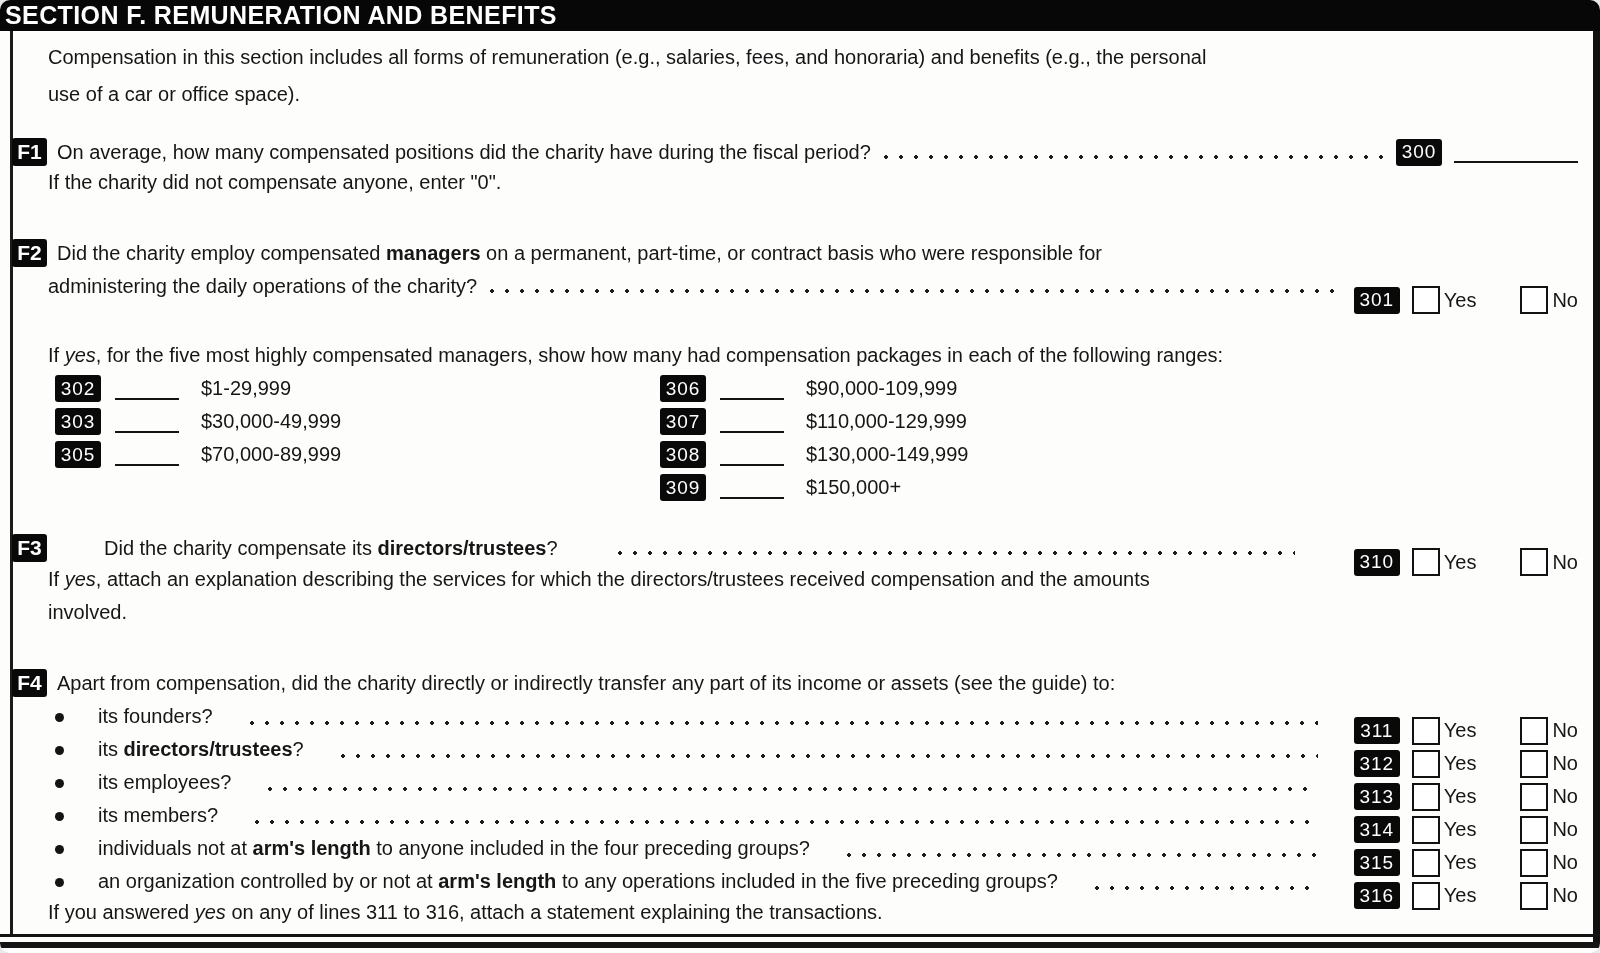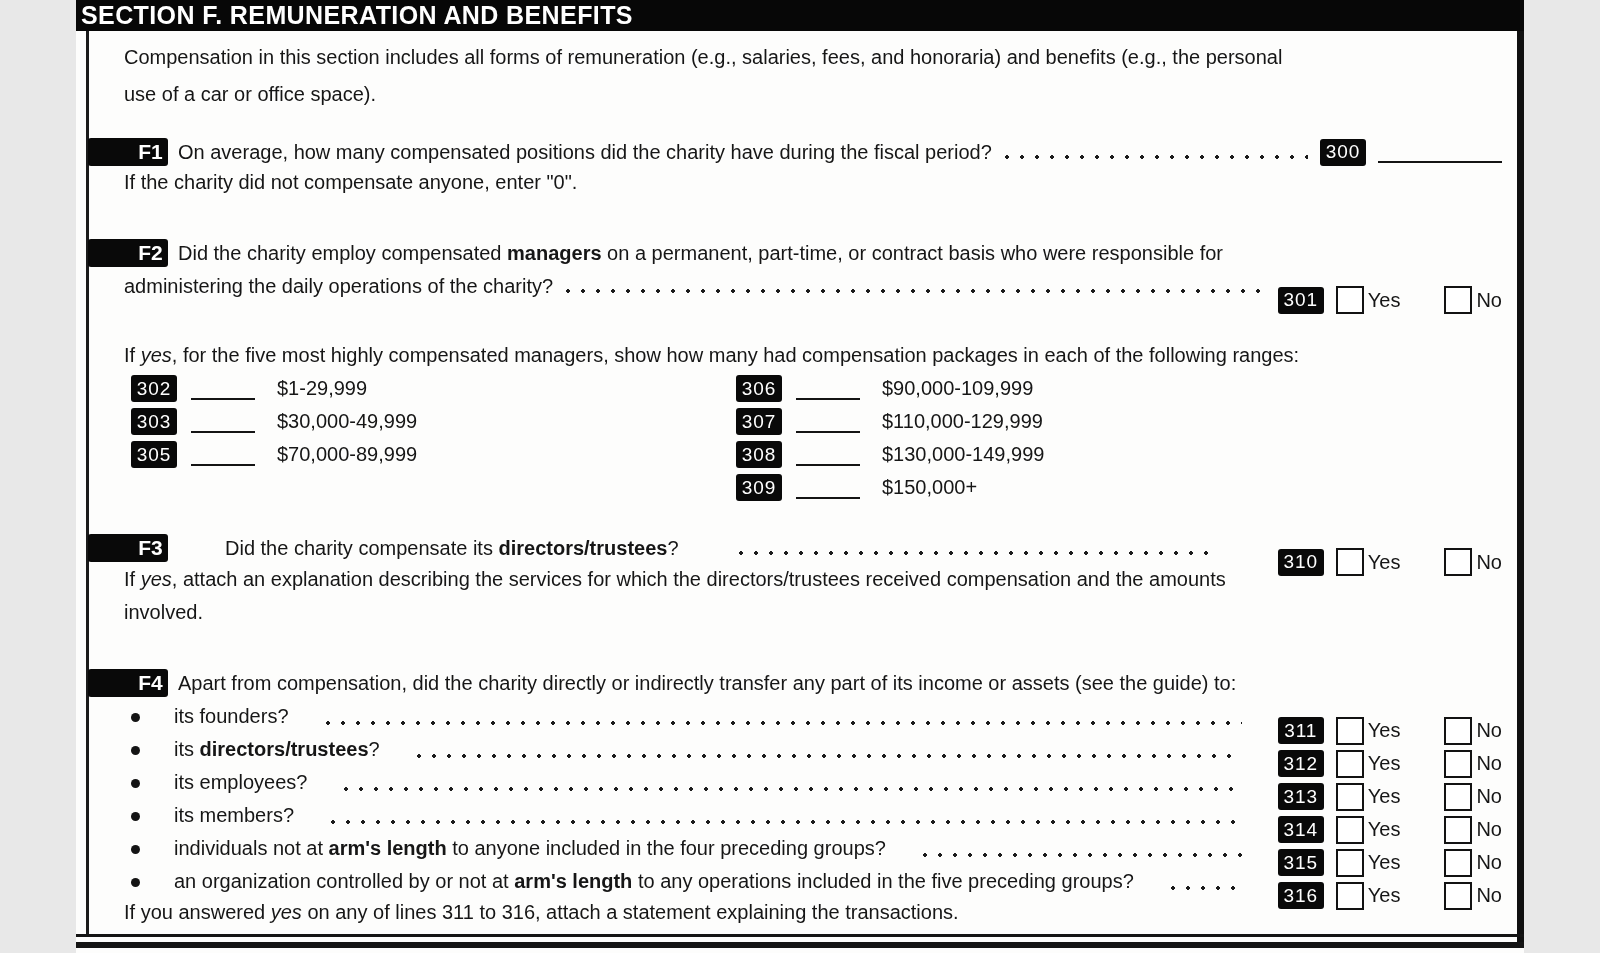--- a/index.html
+++ b/index.html
@@ -1,39 +1,40 @@
 <!DOCTYPE html>
 <html><head>
 <meta charset="utf-8">
 <style>
   html,body { margin:0; padding:0; background:#e8e8e8; }
   .page {
-    position:relative; width:1448px; height:953px; margin:0 auto;
+    position:relative; width:1600px; height:953px; margin:0 auto;
     background:#fdfdfc; color:#161616;
     font-family:"Liberation Sans", sans-serif; font-size:20px;
     overflow:hidden;
+    border-radius:10px;
   }
   .header-bar {
     position:absolute; top:0; left:0; width:100%; height:31px;
     background:#070707; color:#ffffff; display:flex; align-items:center;
     font-weight:bold; font-size:25px; letter-spacing:0.4px;
     padding-left:5px; box-sizing:border-box;
   }
   .vline-left  { position:absolute; left:10px;  top:31px; height:903px; width:3px; background:#1b1b1b; }
   .vline-right { position:absolute; right:0;    top:31px; height:912px; width:7px; background:#101010; }
   .rule-thin   { position:absolute; left:0; right:0; top:934px; height:3px; background:#141414; }
   .rule-thick  { position:absolute; left:0; right:0; top:942px; height:6px; background:#141414; }
 
   .row  { position:absolute; left:12px; right:22px; height:30px; display:flex; align-items:center; white-space:nowrap; }
   .note { position:absolute; left:48px; white-space:nowrap; }
 
   .fbadge {
     flex:0 0 auto; display:inline-flex; align-items:center; justify-content:center;
     background:#090909; color:#fff; font-weight:bold; font-size:21px;
-    width:35px; height:28px; border-radius:3px; margin-right:10px;padding-left:45px;
+    width:35px; height:28px; border-radius:3px; margin-right:10px;
   }
   .code-badge {
     flex:0 0 auto; display:inline-flex; align-items:center; justify-content:center;
     background:#090909; color:#fff; font-weight:normal; font-size:19px;
     min-width:46px; height:27px; border-radius:3px; letter-spacing:1px;
   }
   .qtext { flex:0 0 auto; }
   .b { font-weight:bold; }
   .i { font-style:italic; }
 

